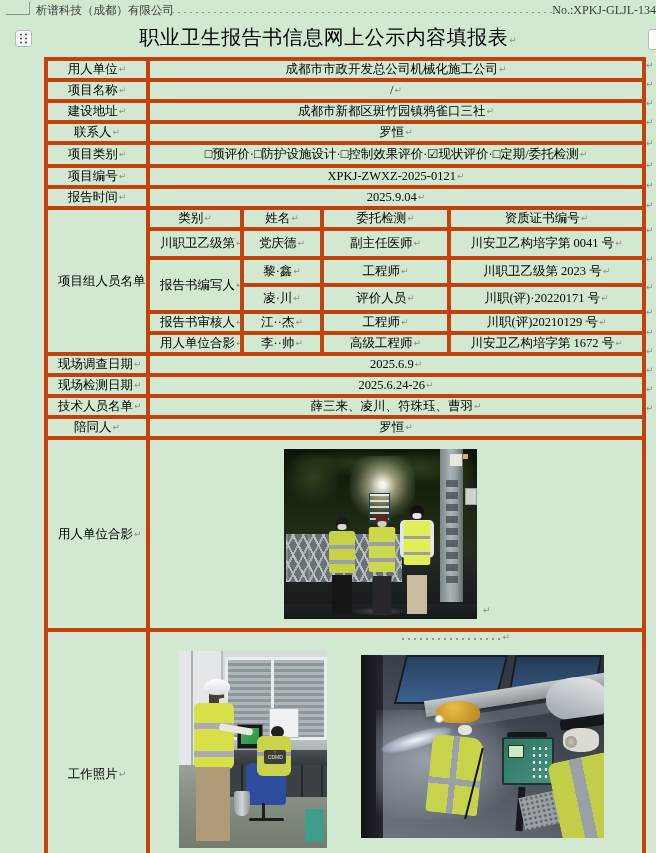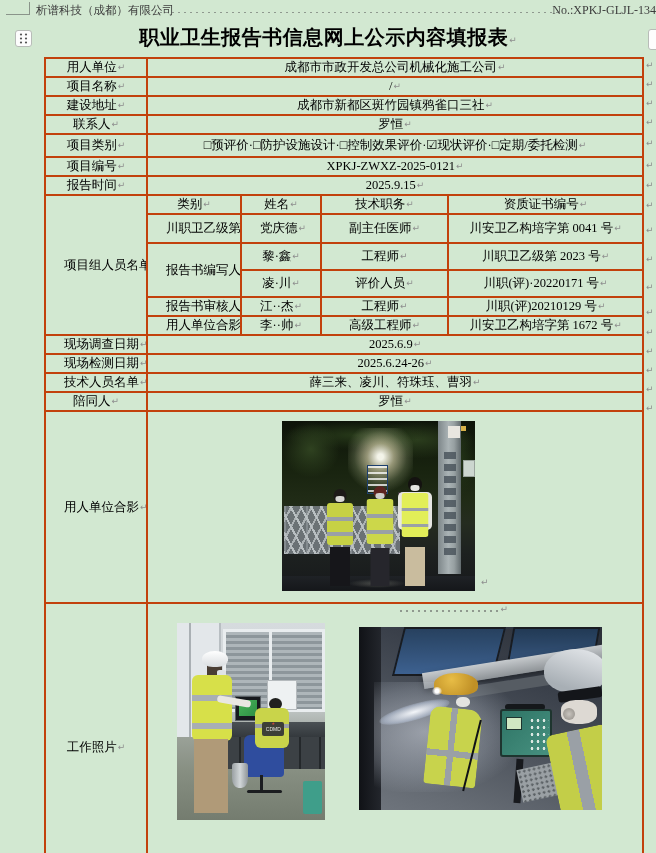--- a/index.html
+++ b/index.html
@@ -12,39 +12,39 @@
   .corner-mark { position:absolute; left:6px; top:1px; width:24px; height:13px;
                  border-bottom:1px solid #8a948a; border-right:1px solid #8a948a; }
   .hdr-company { position:absolute; left:36px; top:2px; font-size:11.5px; color:#3c3c3c; white-space:nowrap; }
   .hdr-leader { position:absolute; left:140px; right:98px; top:10px; height:3px;
                 background-image:radial-gradient(circle, #8f998f 0.9px, transparent 1.1px);
                 background-size:6px 3px; background-repeat:repeat-x; }
   .hdr-no { position:absolute; right:-4px; top:2px; font-size:12px; color:#3c3c3c; white-space:nowrap; }
 
   
   .title-row { position:absolute; top:24px; left:0; width:656px; text-align:center; }
-  .doc-title { font-family:"Liberation Sans","DejaVu Sans",sans-serif; font-weight:bold;
+  .doc-title { font-family:"Liberation Sans","DejaVu Sans",sans-serif; font-weight:normal;
                font-size:20px; color:#000; letter-spacing:0.5px; }
   .drag-btn { position:absolute; left:15px; top:6px; width:17px; height:17px; background:#fdfdfd;
               border:1px solid #b8bcb8; border-radius:3px; display:flex; align-items:center; justify-content:center; }
   .right-btn { position:absolute; right:-6px; top:5px; width:14px; height:21px; background:#fdfdfd;
                border:1px solid #b8bcb8; border-radius:3px; }
 
   
   .pm { font-family:"DejaVu Sans",sans-serif; font-size:9px; color:#8e8e8e; margin-left:1px; vertical-align:1px; }
   .row-end-marks span { position:absolute; left:645px; }
   .dotrun { position:absolute; left:250px; top:2px; width:100px; height:9px;
             background-image:radial-gradient(circle, #8f998f 0.9px, transparent 1.1px);
             background-size:6px 4px; background-position:0 3px; background-repeat:repeat-x; }
   .dotrun .pm { position:absolute; right:-10px; top:-2px; }
 
   
   table.form { position:absolute; left:44px; top:57px; width:598px; border-collapse:collapse; table-layout:fixed; }
-  table.form td { border:2px solid #c2410c; text-align:center; vertical-align:middle;
-                  font-size:12.5px; color:#000; padding:0 18px; overflow:hidden; white-space:nowrap; }
+  table.form td { border:4px solid #c2410c; text-align:center; vertical-align:middle;
+                  font-size:12.5px; color:#000; padding:0 10px; overflow:hidden; white-space:nowrap; }
   tr.h18 td{height:18px;} tr.h23 td{height:23px;} tr.h19 td{height:19px;}
   tr.h29 td{height:29px;} tr.h27 td{height:27px;}
   tr.hphoto td{height:192px;} tr.hwork td{height:289px;}
   td.photo-cell { padding:0; position:relative; }
   .small-cert { font-size:12px; }
 
   
   .photo { position:absolute; overflow:hidden; }
   .gp { left:134px; top:9px; width:193px; height:170px;
         background:linear-gradient(180deg,#0d1309 0%,#18230f 28%,#202b16 46%,#252c20 60%,#1d2120 78%,#17191b 100%); }
@@ -239,28 +239,28 @@
     <tr class="h23">
       <td><span>项目类别</span><span class="pm">↵</span></td>
       <td colspan="4"><span>□预评价·□防护设施设计·□控制效果评价·☑现状评价·□定期/委托检测</span><span class="pm">↵</span></td>
     </tr>
     <tr class="h19">
       <td><span>项目编号</span><span class="pm">↵</span></td>
       <td colspan="4"><span>XPKJ-ZWXZ-2025-0121</span><span class="pm">↵</span></td>
     </tr>
     <tr class="h19">
       <td><span>报告时间</span><span class="pm">↵</span></td>
-      <td colspan="4"><span>2025.9.15</span><span class="pm">↵</span></td>
+      <td colspan="4"><span>2025.9.04</span><span class="pm">↵</span></td>
     </tr>
 
     <tr class="h19">
       <td rowspan="6"><span>项目组人员名单</span><span class="pm">↵</span></td>
       <td><span>类别</span><span class="pm">↵</span></td>
       <td><span>姓名</span><span class="pm">↵</span></td>
-      <td><span>技术职务</span><span class="pm">↵</span></td>
+      <td><span>委托检测</span><span class="pm">↵</span></td>
       <td><span>资质证书编号</span><span class="pm">↵</span></td>
     </tr>
     <tr class="h29">
       <td><span>川职卫乙级第</span><span class="pm">↵</span></td>
       <td><span>党庆德</span><span class="pm">↵</span></td>
       <td><span>副主任医师</span><span class="pm">↵</span></td>
       <td class="small-cert"><span>川安卫乙构培字第 0041 号</span><span class="pm">↵</span></td>
     </tr>
     <tr class="h27">
       <td rowspan="2"><span>报告书编写人</span><span class="pm">↵</span></td>

